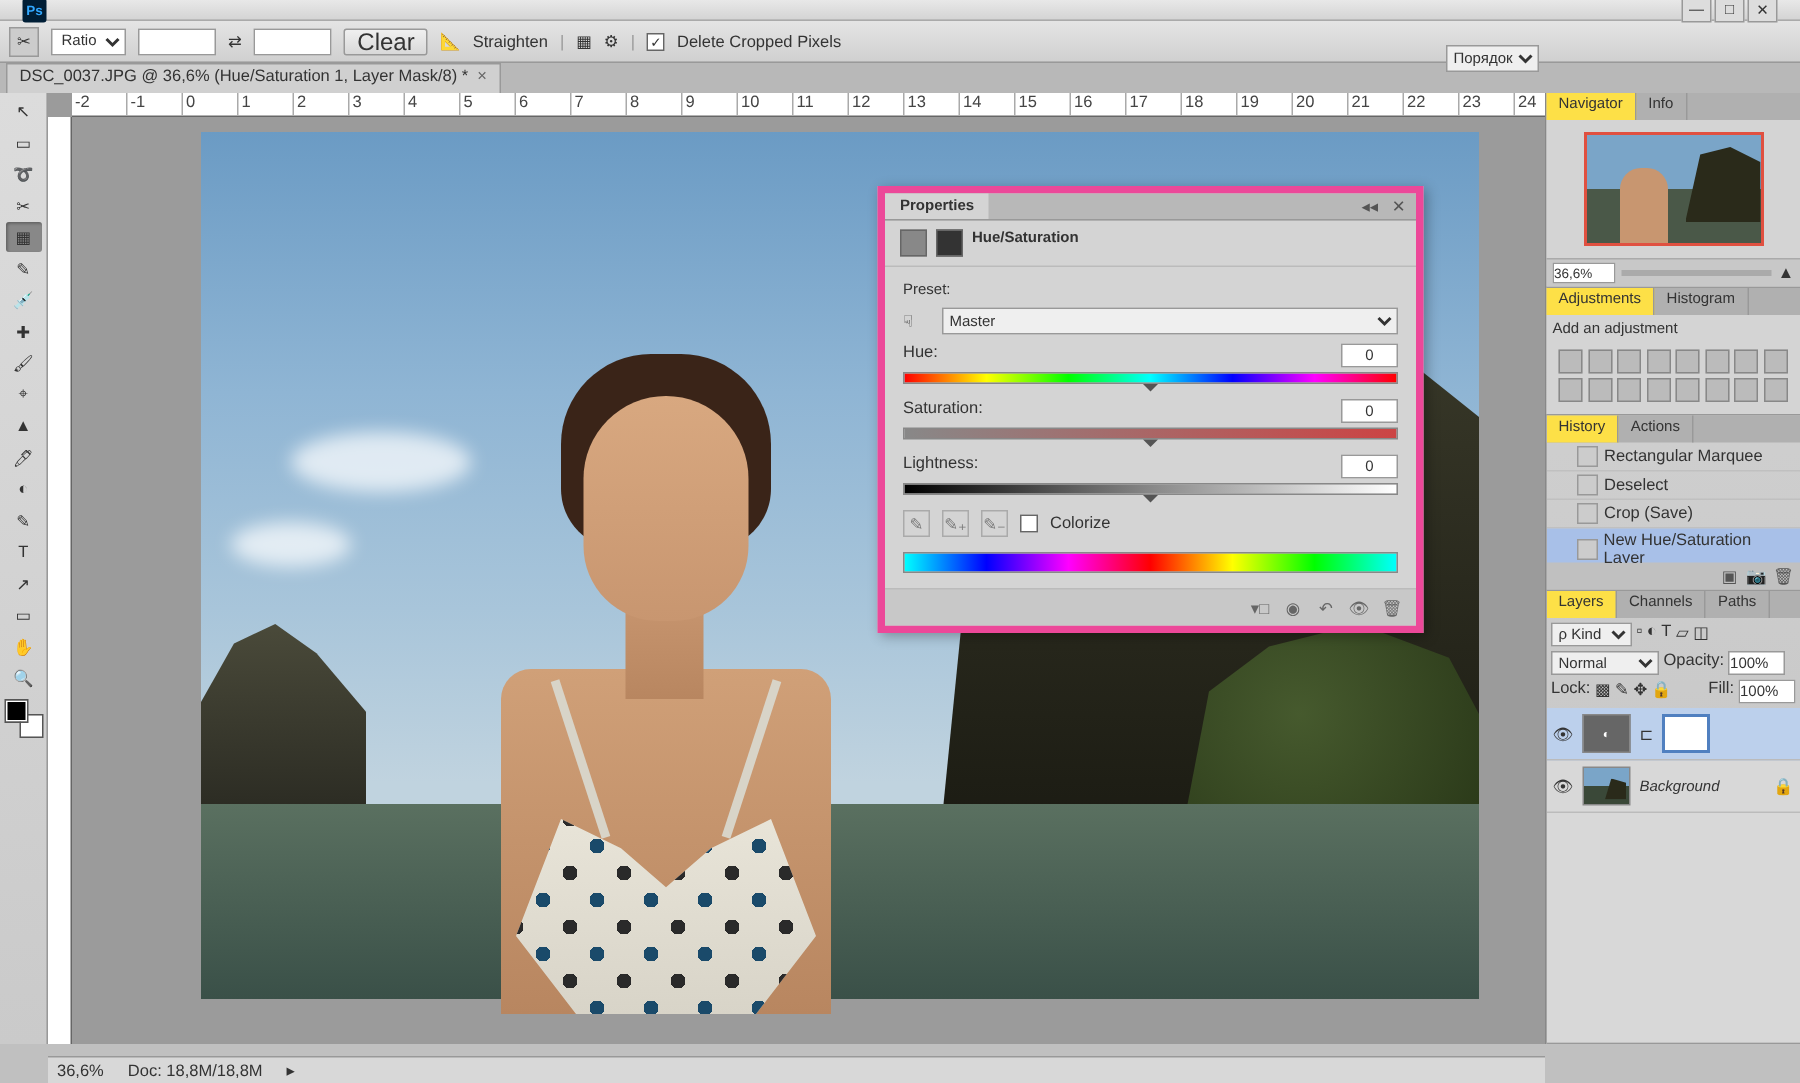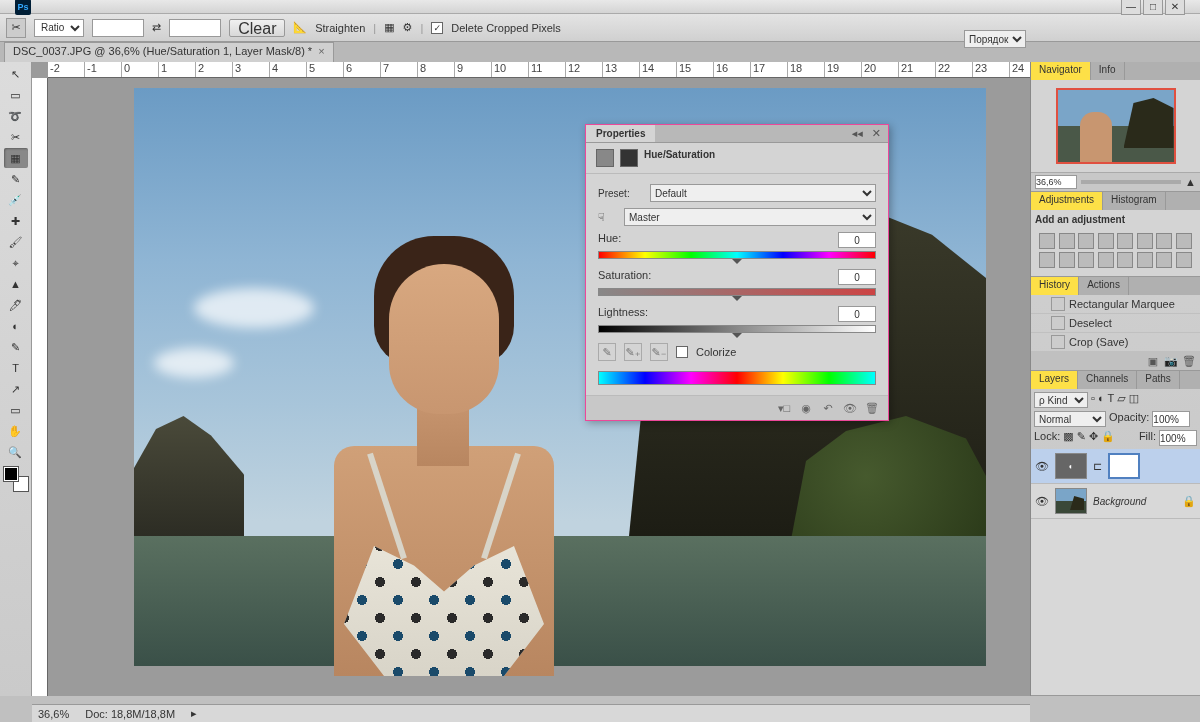--- a/index.html
+++ b/index.html
@@ -70,21 +70,21 @@
 .lrow select,.lrow input{height:16px;font-size:10px;border:1px solid #999}
 .layer-list{background:#d8d8d8}
 .layer{display:flex;align-items:center;padding:4px;gap:6px;border-bottom:1px solid #bbb;cursor:pointer}
 .layer.active{background:#bcd0ec}
 .eye{width:14px;height:14px;display:flex;align-items:center;justify-content:center}
 .lthumb{width:32px;height:26px;background:#fff;border:1px solid #888;display:flex;align-items:center;justify-content:center;font-size:8px}
 .lthumb.mask{background:#fff;border:2px solid #5080c0}
 .lthumb.img{background:linear-gradient(#7aa5c8 50%,#3a4838 50%);position:relative}
 .lthumb.img::after{content:'';position:absolute;right:2px;bottom:3px;width:14px;height:14px;background:#2a2a1a;clip-path:polygon(0 100%,30% 0,100% 20%,100% 100%)}
 .lname{font-size:10px;font-style:italic}
-.props{position:absolute;top:124px;left:585px;width:304px;background:#d4d4d4;border:1px solid #ec4899;box-shadow:2px 2px 8px rgba(0,0,0,.3);z-index:50}
+.props{position:absolute;top:124px;left:585px;width:364px;background:#d4d4d4;border:5px solid #ec4899;box-shadow:2px 2px 8px rgba(0,0,0,.3);z-index:50}
 .props-head{display:flex;background:#b8b8b8;border-bottom:1px solid #999;justify-content:space-between;align-items:center;padding-right:4px}
 .props-tab{padding:3px 10px;background:#d4d4d4;font-size:10px;font-weight:bold}
 .props-head .pclose{cursor:pointer;font-size:11px;color:#555;padding:0 3px}
 .props-sub{display:flex;gap:6px;padding:6px 10px;border-bottom:1px solid #bbb}
 .props-sub .picon{width:18px;height:18px;background:#888;border:1px solid #666}
 .props-body{padding:10px 12px}
 .prow{display:flex;align-items:center;gap:6px;margin-bottom:6px}
 .prow label{font-size:10px;width:46px}
 .prow select{flex:1;height:18px;border:1px solid #999;font-size:10px}
 .slider-row{margin-bottom:10px}
@@ -240,21 +240,21 @@
         <span>▲</span>
       </div>
     </div>
 
     <div class="pgroup">
       <div class="ptabs">
         <div class="ptab active">Adjustments</div>
         <div class="ptab">Histogram</div>
       </div>
       <div class="pbody">
-        <div style="font-size:10px;font-weight:bold;margin-bottom:4px">Add an adjustment</div>
+        <div style="font-size:10px;font-weight:normal;margin-bottom:4px">Add an adjustment</div>
         <div class="adj-grid" id="adjgrid">
             <div class="adj-icon"></div>
             <div class="adj-icon"></div>
             <div class="adj-icon"></div>
             <div class="adj-icon"></div>
             <div class="adj-icon"></div>
             <div class="adj-icon"></div>
             <div class="adj-icon"></div>
             <div class="adj-icon"></div>
             <div class="adj-icon"></div>
@@ -282,20 +282,25 @@
           </div>
           <div class="hist-item">
             <span style="width:12px"></span>
             <div class="hicon"></div>
             <span>Deselect</span>
           </div>
           <div class="hist-item">
             <span style="width:12px"></span>
             <div class="hicon"></div>
             <span>Crop (Save)</span>
+          </div>
+          <div class="hist-item active">
+            <span style="width:12px"></span>
+            <div class="hicon"></div>
+            <span>New Hue/Saturation Layer</span>
           </div>
         </div>
       <div class="hist-foot">
         <span>▣</span>
         <span>📷</span>
         <span>🗑</span>
       </div>
     </div>
 
     <div class="pgroup" style="flex:1;display:flex;flex-direction:column">
@@ -356,21 +361,20 @@
     </div>
   </div>
   <div class="props-sub">
     <div class="picon"></div>
     <div class="picon" style="background:#333"></div>
     <span style="font-weight:bold;font-size:10px">Hue/Saturation</span>
   </div>
   <div class="props-body">
     <div class="prow">
       <label>Preset:</label>
-      <select><option>Default</option></select>
     </div>
     <div class="prow">
       <span style="width:20px">☟</span>
       <select><option>Master</option></select>
     </div>
     <div class="slider-row">
       <div class="slabel">
           <span>Hue:</span>
           <input class="sval" value="0" style="">
         </div>

